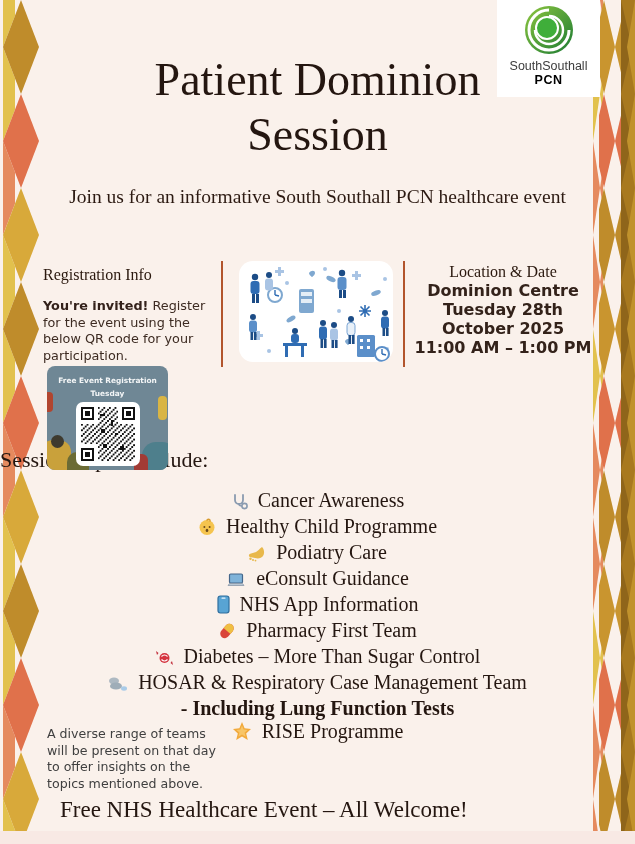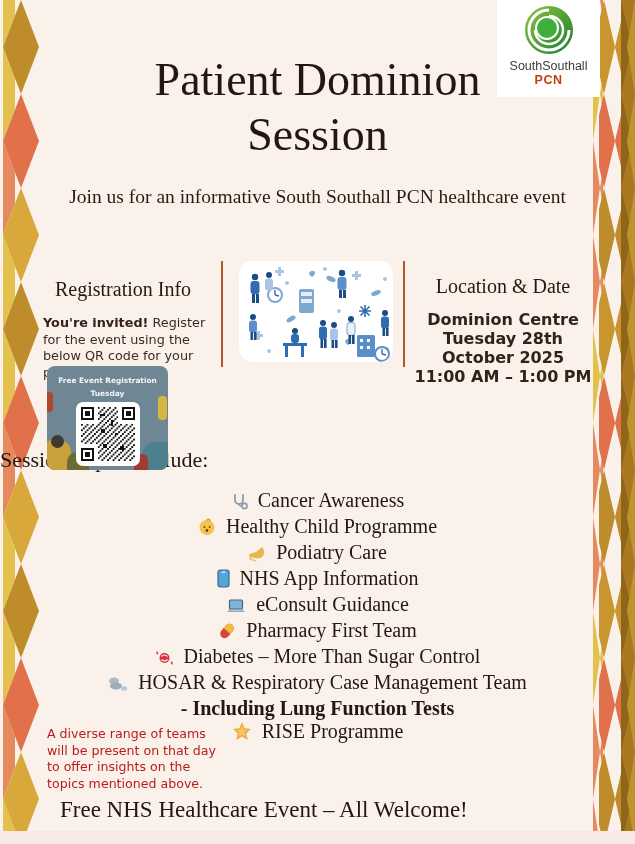--- a/index.html
+++ b/index.html
@@ -7,28 +7,28 @@
         font-family:"Liberation Serif", serif;color:#241610;}
   
   .strip{position:absolute;top:0;height:844px;}
   .strip-left{left:3px;width:36px;}
   .strip-right{right:0;width:42px;}
   
   .logo-box{position:absolute;left:497px;top:0;width:103px;height:97px;background:#ffffff;
             display:flex;flex-direction:column;align-items:center;justify-content:flex-start;z-index:3;}
   .logo-mark{margin-top:4px;}
   .logo-name{font-family:"Liberation Sans", sans-serif;font-size:12.5px;color:#3c3c3c;line-height:13px;}
-  .logo-pcn{font-family:"Liberation Sans", sans-serif;font-size:12.5px;font-weight:bold;color:#c2410c;line-height:14px;letter-spacing:.5px;}
+  .logo-pcn{font-family:"Liberation Sans", sans-serif;font-size:12.5px;font-weight:bold;color:#000000;line-height:14px;letter-spacing:.5px;}
   
   .title{position:absolute;left:60px;right:60px;top:52px;text-align:center;
          font-size:46px;line-height:55px;color:#241610;}
   .subtitle{position:absolute;left:50px;right:50px;top:186px;text-align:center;font-size:19.5px;color:#2c1a12;}
   
   .reg-col{position:absolute;left:43px;top:266px;width:170px;}
-  .section-h{font-size:20px;color:#2a180e;margin:12px;font-weight:normal;}
+  .section-h{font-size:16px;color:#2a180e;margin:0;font-weight:normal;}
   .reg-text{margin-top:14px;font-family:"DejaVu Sans","Liberation Sans",sans-serif;
             font-size:12.8px;line-height:16.5px;color:#3D2B22;}
   .reg-text b{color:#33211a;}
   .qr-card{position:absolute;left:47px;top:366px;width:121px;height:104px;background:#6F8795;
            border-radius:8px;overflow:hidden;z-index:2;}
   .qr-caption{position:relative;z-index:2;margin-top:8px;text-align:center;color:#f4f6f7;
               font-family:"DejaVu Sans",sans-serif;font-size:7.4px;font-weight:bold;line-height:13px;}
   .qr-box{position:absolute;left:50%;top:36px;transform:translateX(-50%);width:64px;height:64px;
           background:#ffffff;border-radius:7px;z-index:2;display:flex;align-items:center;justify-content:center;}
   .sil{position:absolute;z-index:1;}
@@ -39,21 +39,21 @@
   .loc-details{font-family:"DejaVu Sans","Liberation Sans",sans-serif;
                font-size:16px;font-weight:bold;color:#33221a;line-height:19px;}
   
   .topics-h{position:absolute;left:0;right:0;top:447px;text-align:left;font-size:22px;color:#241610;}
   .topics{position:absolute;left:30px;right:30px;top:489px;text-align:center;list-style:none;margin:0;padding:0;}
   .topics li{font-size:20px;line-height:23px;color:#241610;}
   .topics .ticon{display:inline-block;vertical-align:-3px;margin-right:5px;}
   .subnote{font-size:14px;font-weight:bold;line-height:19px;color:#241610;text-align:center;}
   
   .note{position:absolute;left:47px;top:726px;width:175px;font-family:"DejaVu Sans","Liberation Sans",sans-serif;
-        font-size:12.6px;line-height:16.5px;color:#b91c1c;}
+        font-size:12.6px;line-height:16.5px;color:#404040;}
   .footer-line{position:absolute;left:60px;right:60px;top:797px;text-align:left;font-size:23px;color:#241610;}
   .bottom-band{position:absolute;left:0;right:0;bottom:0;height:13px;background:#F8E9E4;}
 </style>
 </head>
 <body>
 
 <div class="page">
 
   <div class="strip strip-left">
     <svg width="36" height="844" viewBox="0 0 36 844" xmlns="http://www.w3.org/2000/svg">
@@ -300,32 +300,32 @@
     <li>
       <span class="ticon"><svg width="18" height="16" viewBox="0 0 18 16">
             <path d="M14 1c2 2 3 6 1 9-1.6 2.4-5 3-8 2L2 11c-1.5-.6-1.5-2.6.3-3.2L8 6c2-1 3-3 6-5z" fill="#E8B84B"></path>
             <circle cx="2.5" cy="12.8" r="1.2" fill="#E8B84B"></circle>
             <circle cx="5" cy="14" r="1" fill="#E8B84B"></circle>
             <circle cx="7.5" cy="14.6" r=".9" fill="#E8B84B"></circle>
           </svg></span>
       <span>Podiatry Care</span>
     </li>
     <li>
+      <span class="ticon"><svg width="20" height="15" viewBox="0 0 20 15">
+            <rect x="3.5" y="1" width="13" height="9" rx="1.2" fill="#7FB3D9" stroke="#44668A" stroke-width="1.2"></rect>
+            <path d="M2 12.5 18 12.5 16.5 10.5 3.5 10.5Z" fill="#B9C7D4" stroke="#8A98A8" stroke-width=".8"></path>
+          </svg></span>
+      <span>eConsult Guidance</span>
+    </li>
+    <li>
       <span class="ticon"><svg width="13" height="19" viewBox="0 0 13 19">
             <rect x="1" y="1" width="11" height="17" rx="2.4" fill="#58A4D4" stroke="#2F6F9E" stroke-width="1.2"></rect>
             <rect x="4.5" y="2.6" width="4" height="1.1" rx=".5" fill="#eaf4fb"></rect>
           </svg></span>
       <span>NHS App Information</span>
-    </li>
-    <li>
-      <span class="ticon"><svg width="20" height="15" viewBox="0 0 20 15">
-            <rect x="3.5" y="1" width="13" height="9" rx="1.2" fill="#7FB3D9" stroke="#44668A" stroke-width="1.2"></rect>
-            <path d="M2 12.5 18 12.5 16.5 10.5 3.5 10.5Z" fill="#B9C7D4" stroke="#8A98A8" stroke-width=".8"></path>
-          </svg></span>
-      <span>eConsult Guidance</span>
     </li>
     <li>
       <span class="ticon"><svg width="18" height="18" viewBox="0 0 18 18">
             <g transform="rotate(40 9 9)">
               <rect x="4.5" y="1" width="9" height="16" rx="4.5" fill="#D9453A"></rect>
               <path d="M4.5 9V5.5A4.5 4.5 0 0 1 13.5 5.5V9Z" fill="#EFBF43"></path>
             </g>
           </svg></span>
       <span>Pharmacy First Team</span>
     </li>

